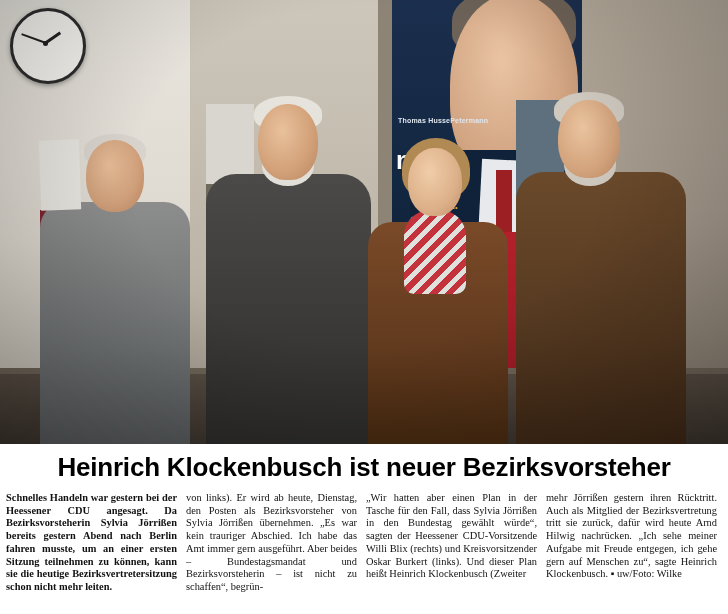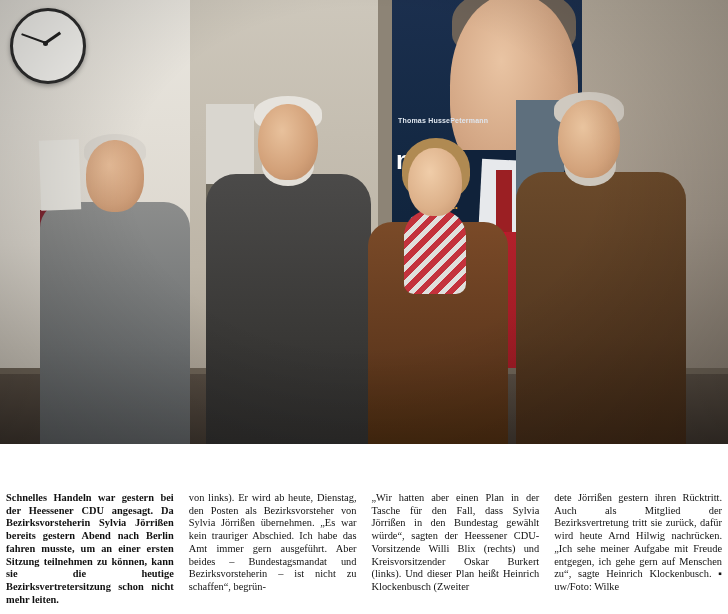--- a/index.html
+++ b/index.html
@@ -276,21 +276,21 @@
     color: #000;
     letter-spacing: -0.2px;
   }
 
   
   .article {
     position: absolute;
     left: 6px; top: 492px;
     width: 716px;
     display: flex;
-    gap: 15px;
+    gap: 9px;
   }
   .col {
     width: 171px;
     font-size: 10.4px;
     line-height: 12.7px;
     text-align: justify;
     font-family: "Liberation Serif", serif;
     color: #111;
     hyphens: manual;
   }
@@ -361,29 +361,30 @@
       <div class="body jacket"></div>
       <div class="shirt"></div>
       <div class="beard"></div>
       <div class="hair"></div>
       <div class="head"></div>
     </div>
 
     <div class="photo-shade"></div>
   </div>
 
+  <div class="headline">Heinrich Klockenbusch ist neuer Bezirksvorsteher</div>
 
   <div class="article">
     <div class="col bold">
       <p>Schnelles Handeln war gestern bei der Heessener CDU angesagt. Da Bezirksvorsteherin Sylvia Jörrißen bereits gestern Abend nach Berlin fahren musste, um an einer ersten Sitzung teilnehmen zu können, kann sie die heutige Bezirksvertretersitzung schon nicht mehr leiten.</p>
     </div>
     <div class="col">
       <p>von links). Er wird ab heute, Dienstag, den Posten als Bezirksvorsteher von Sylvia Jörrißen übernehmen. „Es war kein trauriger Abschied. Ich habe das Amt immer gern ausgeführt. Aber beides – Bundestagsmandat und Bezirksvorsteherin – ist nicht zu schaffen“, begrün-</p>
     </div>
     <div class="col">
       <p>„Wir hatten aber einen Plan in der Tasche für den Fall, dass Sylvia Jörrißen in den Bundestag gewählt würde“, sagten der Heessener CDU-Vorsitzende Willi Blix (rechts) und Kreisvorsitzender Oskar Burkert (links). Und dieser Plan heißt Heinrich Klockenbusch (Zweiter</p>
     </div>
     <div class="col">
-      <p>dete Jörrißen gestern ihren Rücktritt. Auch als Mitglied der Bezirksvertretung tritt sie zurück, dafür wird heute Arnd Hilwig nachrücken. „Ich sehe meiner Aufgabe mit Freude entgegen, ich gehe gern auf Menschen zu“, sagte Heinrich Klockenbusch. ▪ uw/Foto: Wilke</p>
+      <p>mehr Jörrißen gestern ihren Rücktritt. Auch als Mitglied der Bezirksvertretung tritt sie zurück, dafür wird heute Arnd Hilwig nachrücken. „Ich sehe meiner Aufgabe mit Freude entgegen, ich gehe gern auf Menschen zu“, sagte Heinrich Klockenbusch. ▪ uw/Foto: Wilke</p>
     </div>
   </div>
 
 </div>
 
 </body></html>

